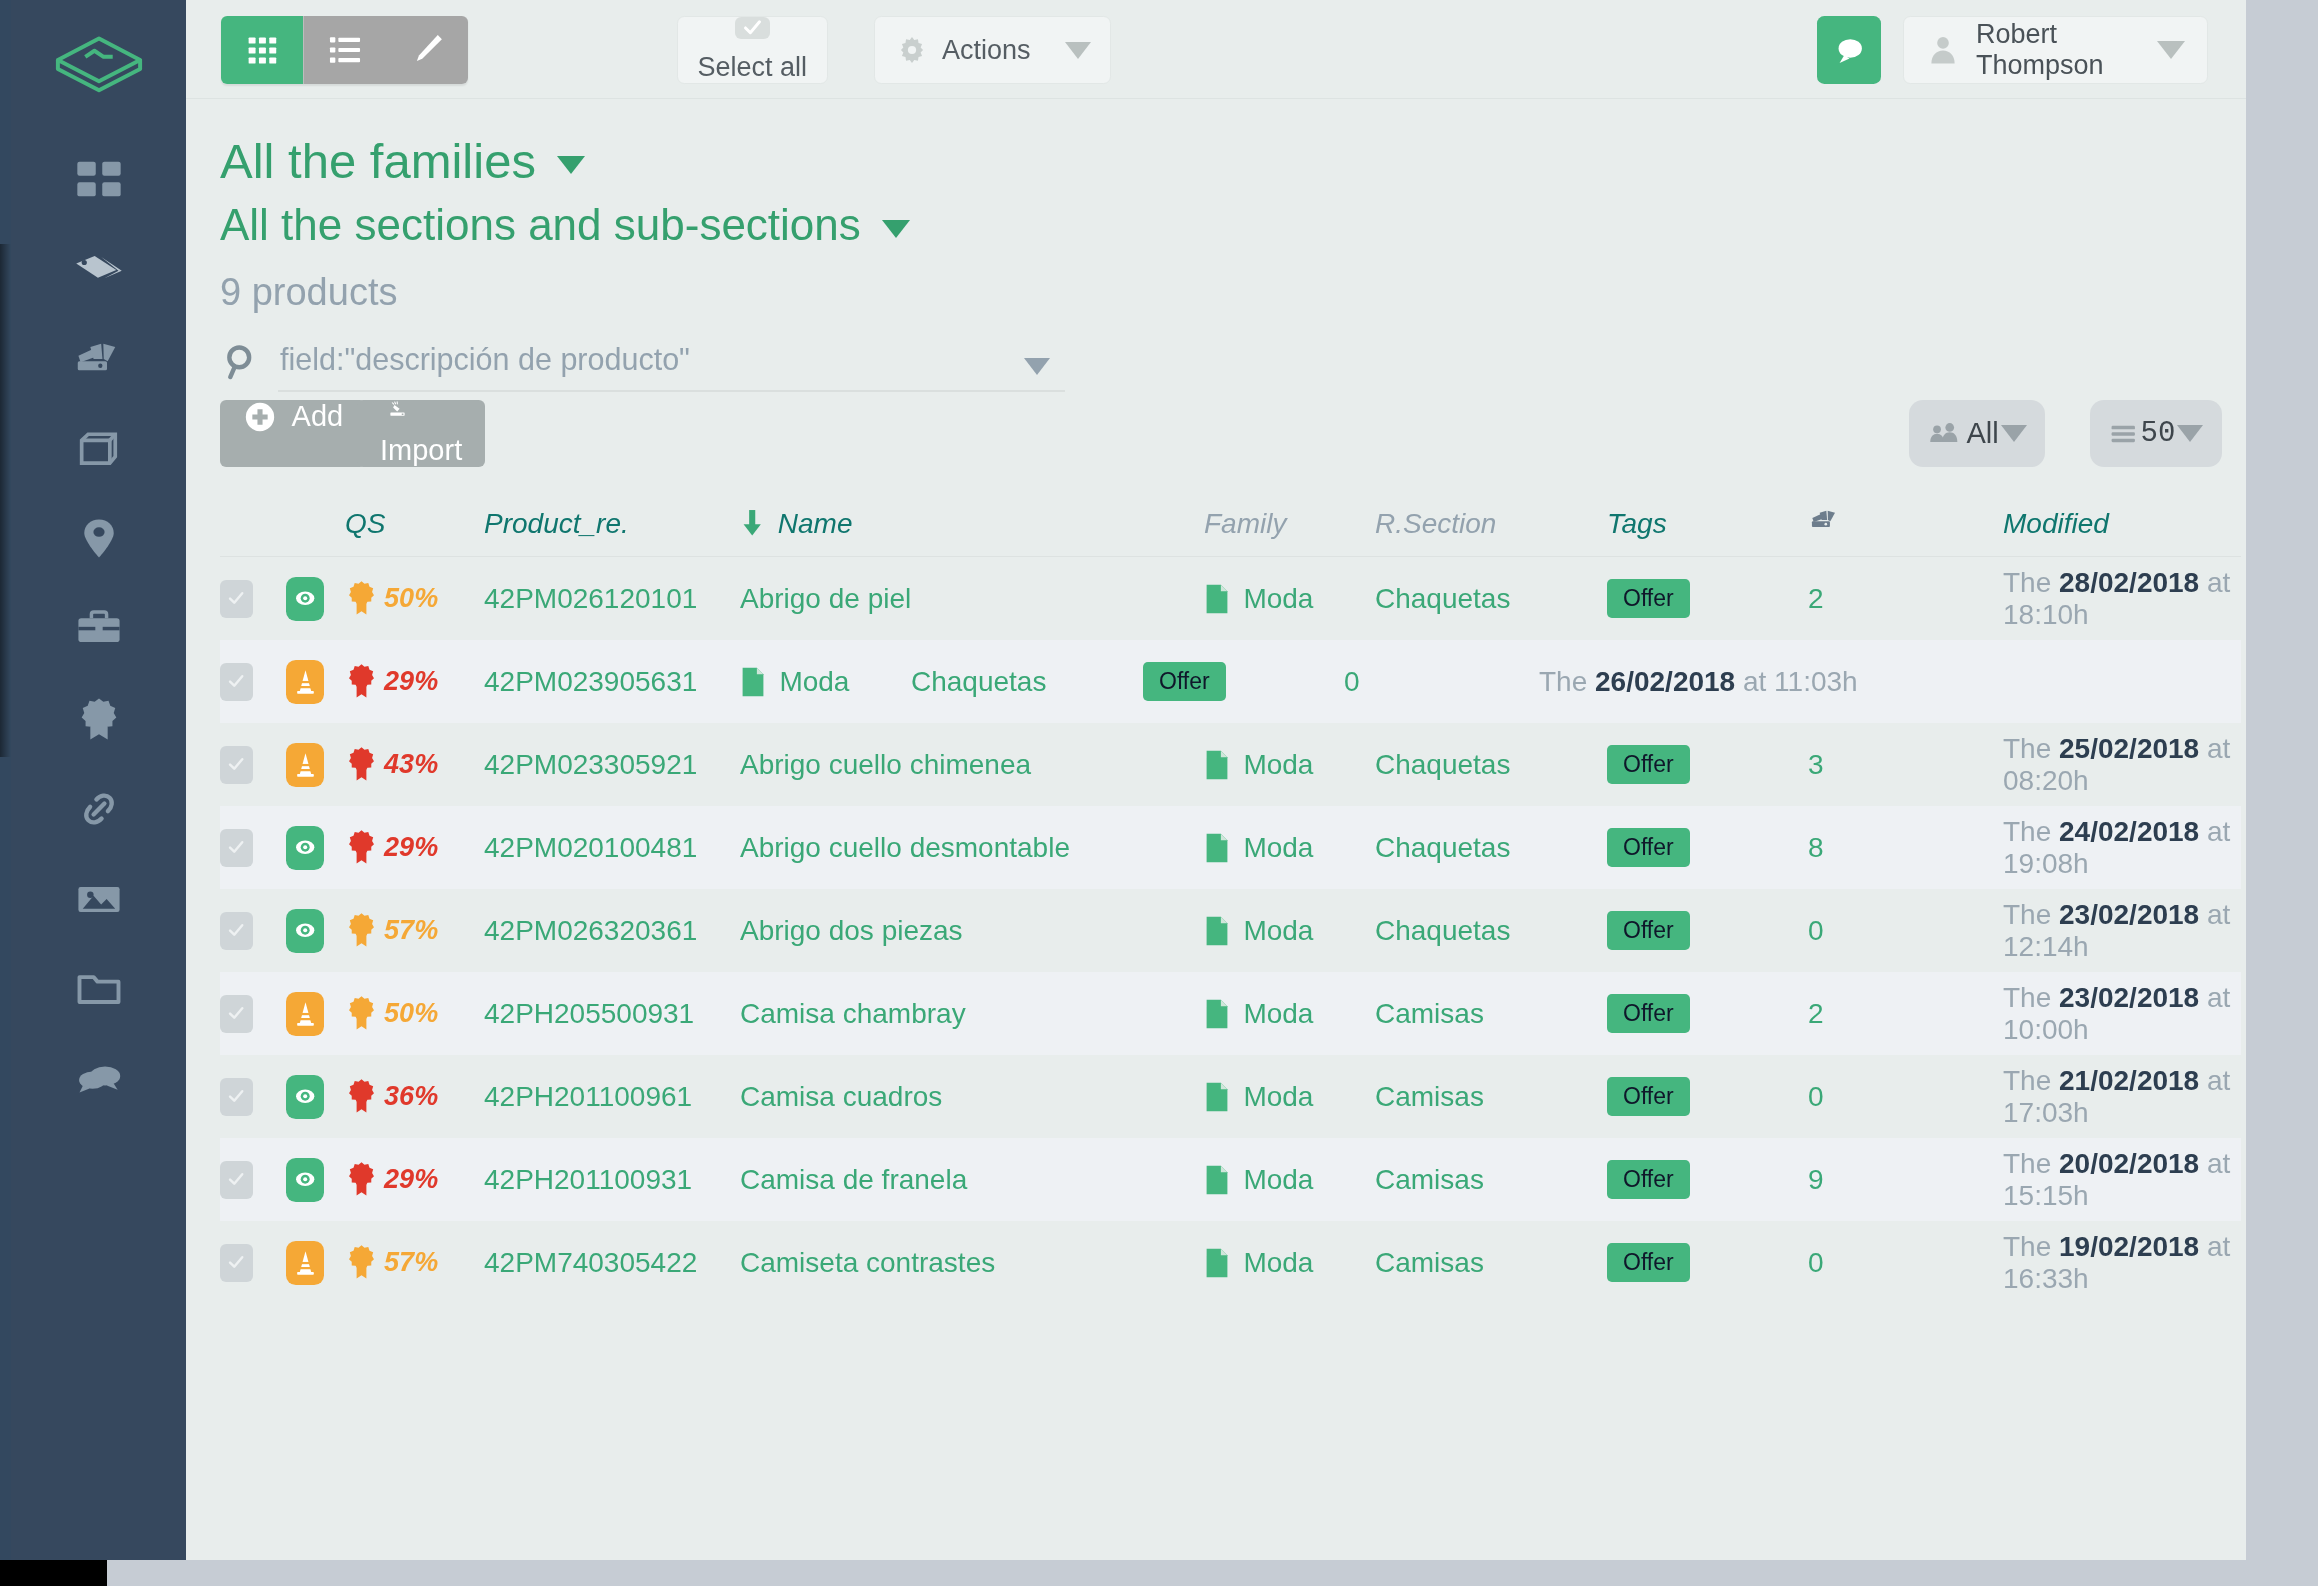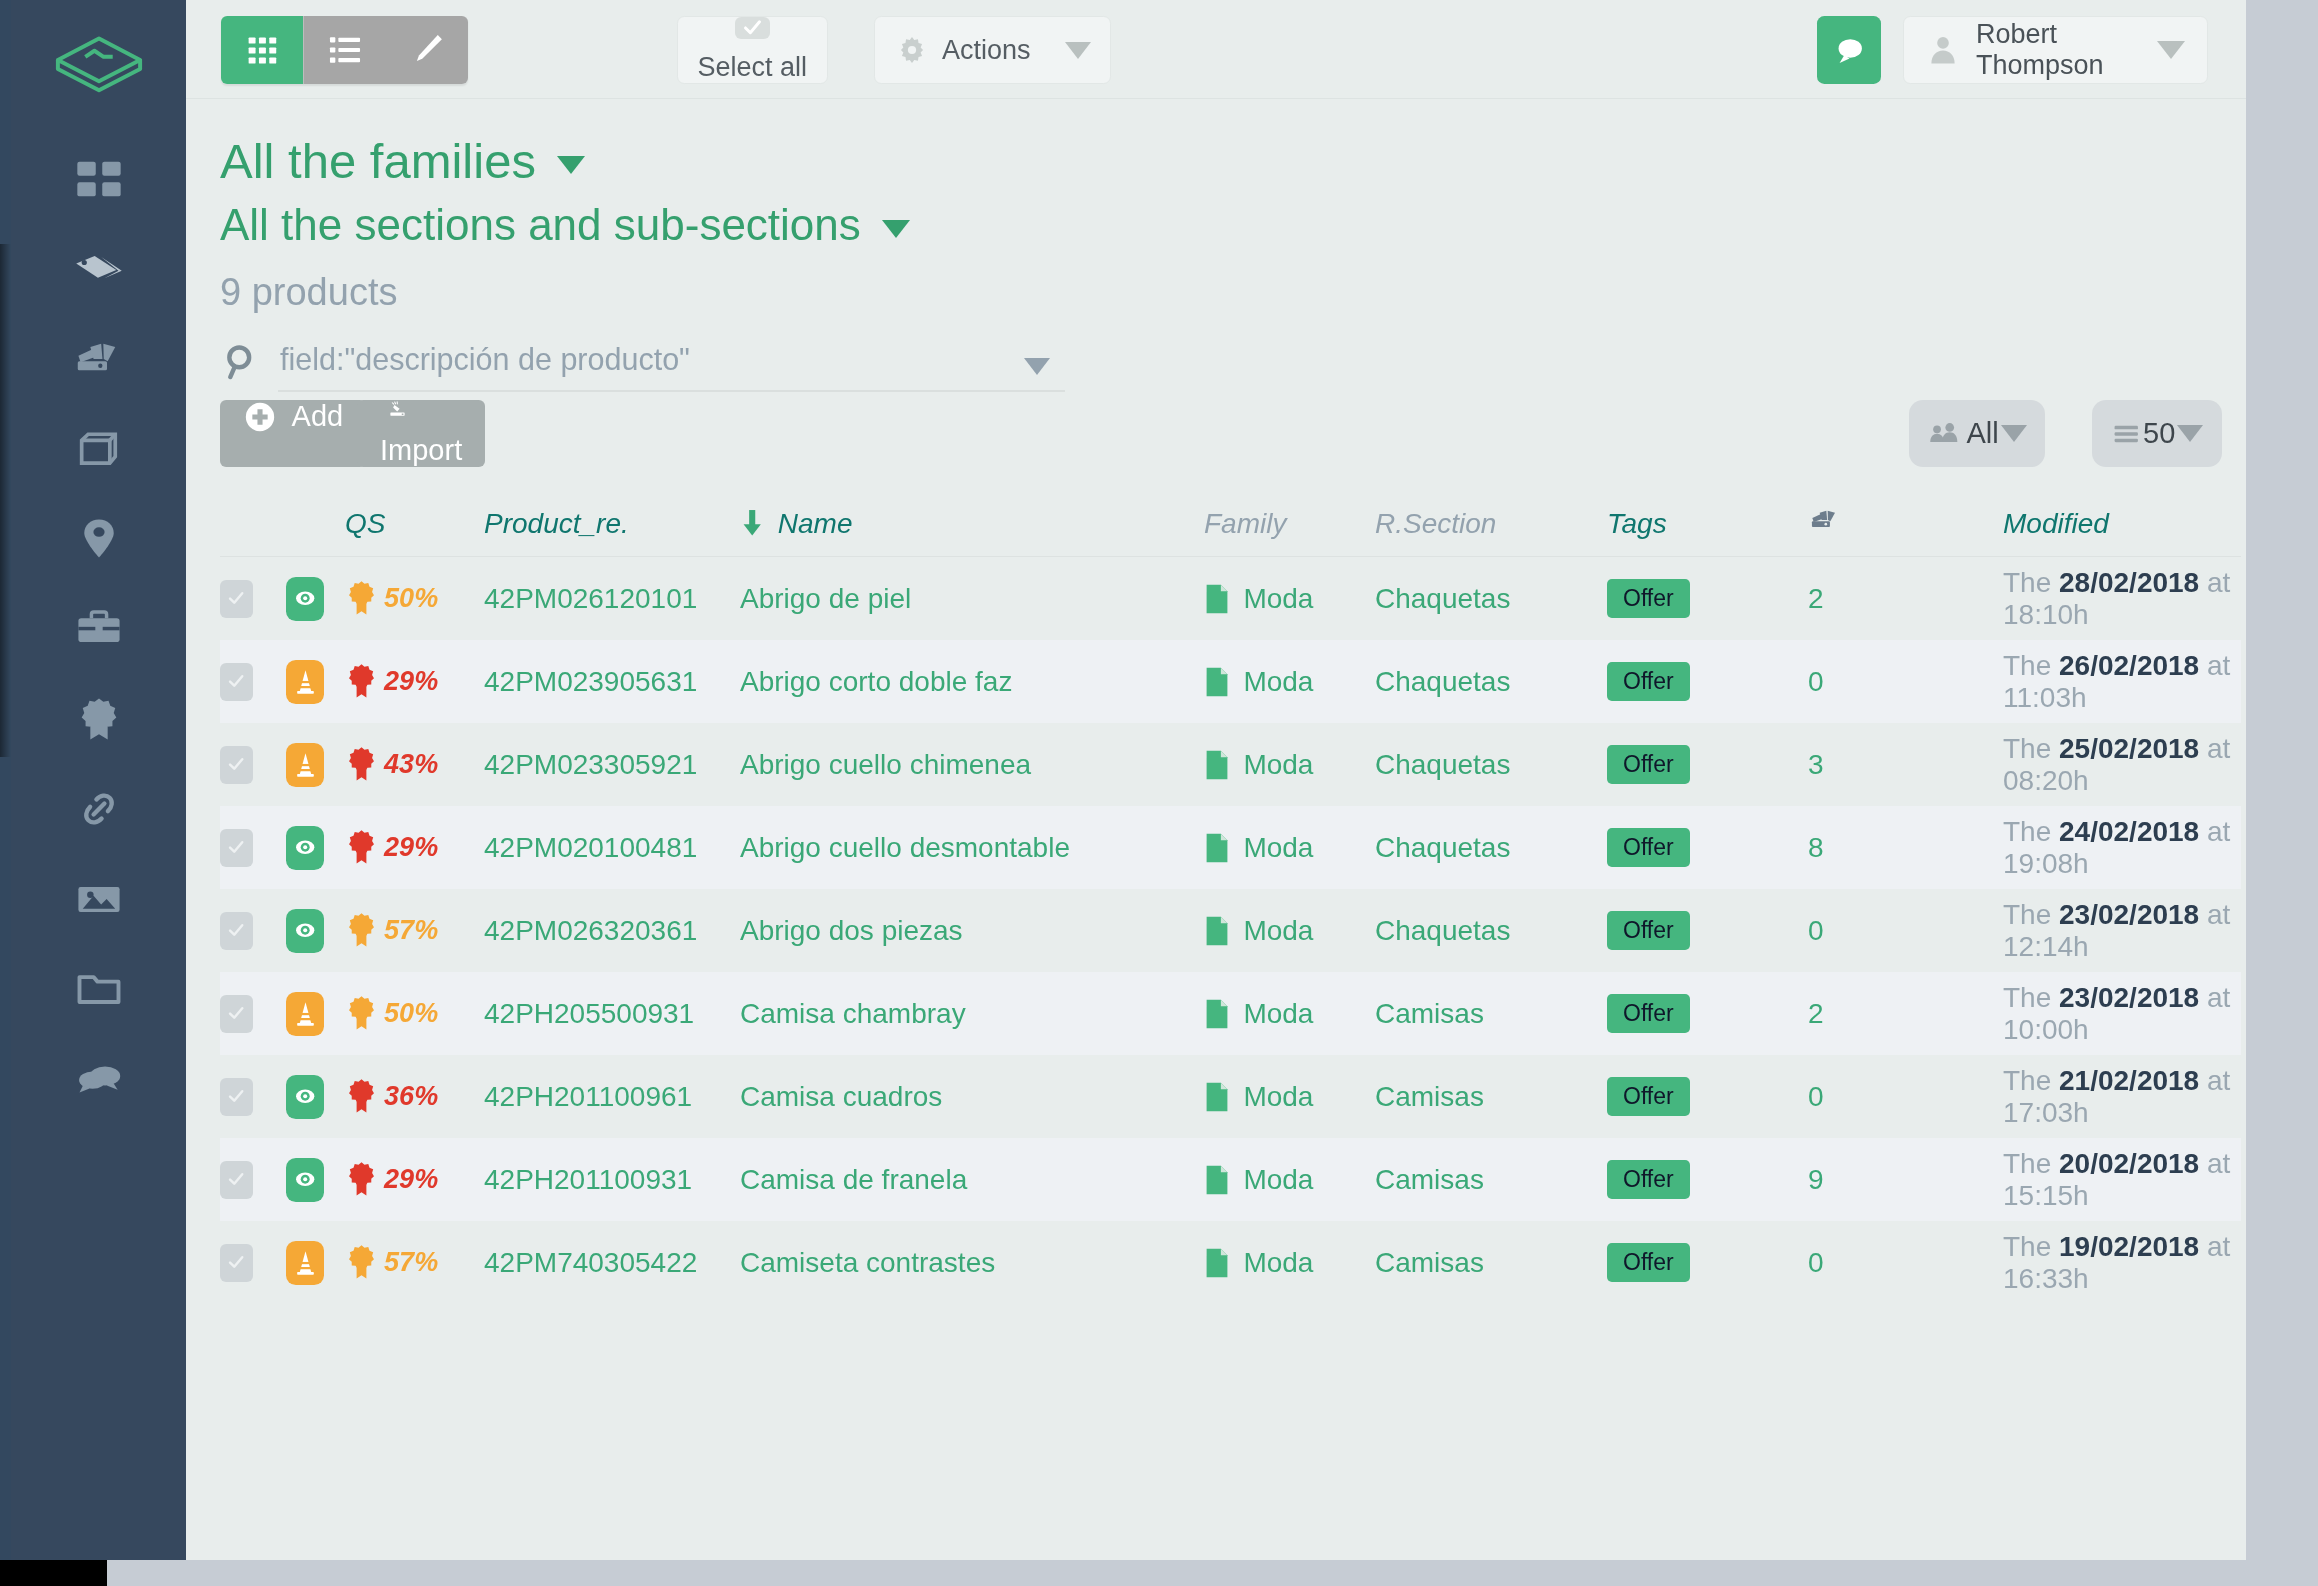--- a/index.html
+++ b/index.html
@@ -125,21 +125,21 @@
   }
   #add-btn { left: 34px; }
   #import-btn { left: 171px; flex-direction: column; }
 
   .right-ctl {
     position: absolute; top: 301px; height: 67px; background: #d5dadd;
     border-radius: 14px; display:flex; align-items:center; gap:2px;
     padding: 0 18.3px; font-size: 29px; color: #3e464c;
   }
   #all-ctl { right: 201px; }
-  #count-ctl { right: 24.4px; }
+  #count-ctl { right: 24.4px; font-family: Liberation Mono, monospace; }
   .ctl-caret {
     width:0;height:0;border-left:13.4px solid transparent;border-right:13.4px solid transparent;
     border-top:17px solid #9aa3a8;
   }
 
   
   #table { position: absolute; left: 34px; top: 392px; right: 4.9px; }
   .trow { display: flex; align-items: center; height: 83px; }
   #thead { height: 66px; border-bottom: 1.8px solid #dde2e1; font-style: italic; font-size: 28px; }
   #thead .c { font-weight: 400; }
@@ -526,21 +526,20 @@
             </span>
           </div>
           <div class="c-qs">
             <svg width="33" height="38" viewBox="0 0 24 28" fill="#e0392b">
               <path d="M12 1 L14.2 2.8 L17 2.3 L17.9 5 L20.6 6.1 L19.8 8.8 L21.2 11.2 L19.2 13 L19.2 15.8 L16.4 16.1 L14.8 18.4 L12 17.4 L9.2 18.4 L7.6 16.1 L4.8 15.8 L4.8 13 L2.8 11.2 L4.2 8.8 L3.4 6.1 L6.1 5 L7 2.3 L9.8 2.8 Z"></path>
               <path d="M8.4 15.5 L8.4 25.5 L12 23 L15.6 25.5 L15.6 15.5 Z"></path>
             </svg>
             <span class="pct pct-red">29%</span>
           </div>
           <div class="c-ref cell">42PM023905631</div>
-          <div class="c-name cell">Abrigo corto doble faz</div>
           <div class="c-family">
             <svg width="26" height="32" viewBox="0 0 20 24" fill="#45b67f">
               <path d="M2 1 L13 1 L18 6 L18 23 L2 23 Z"></path>
               <path d="M13 1 L13 6 L18 6 Z" fill="#cfe6da"></path>
             </svg>
             <span class="cell">Moda</span>
           </div>
           <div class="c-sect cell">Chaquetas</div>
           <div class="c-tags"><span class="tag">Offer</span></div>
           <div class="c-cnt cell">0</div>

